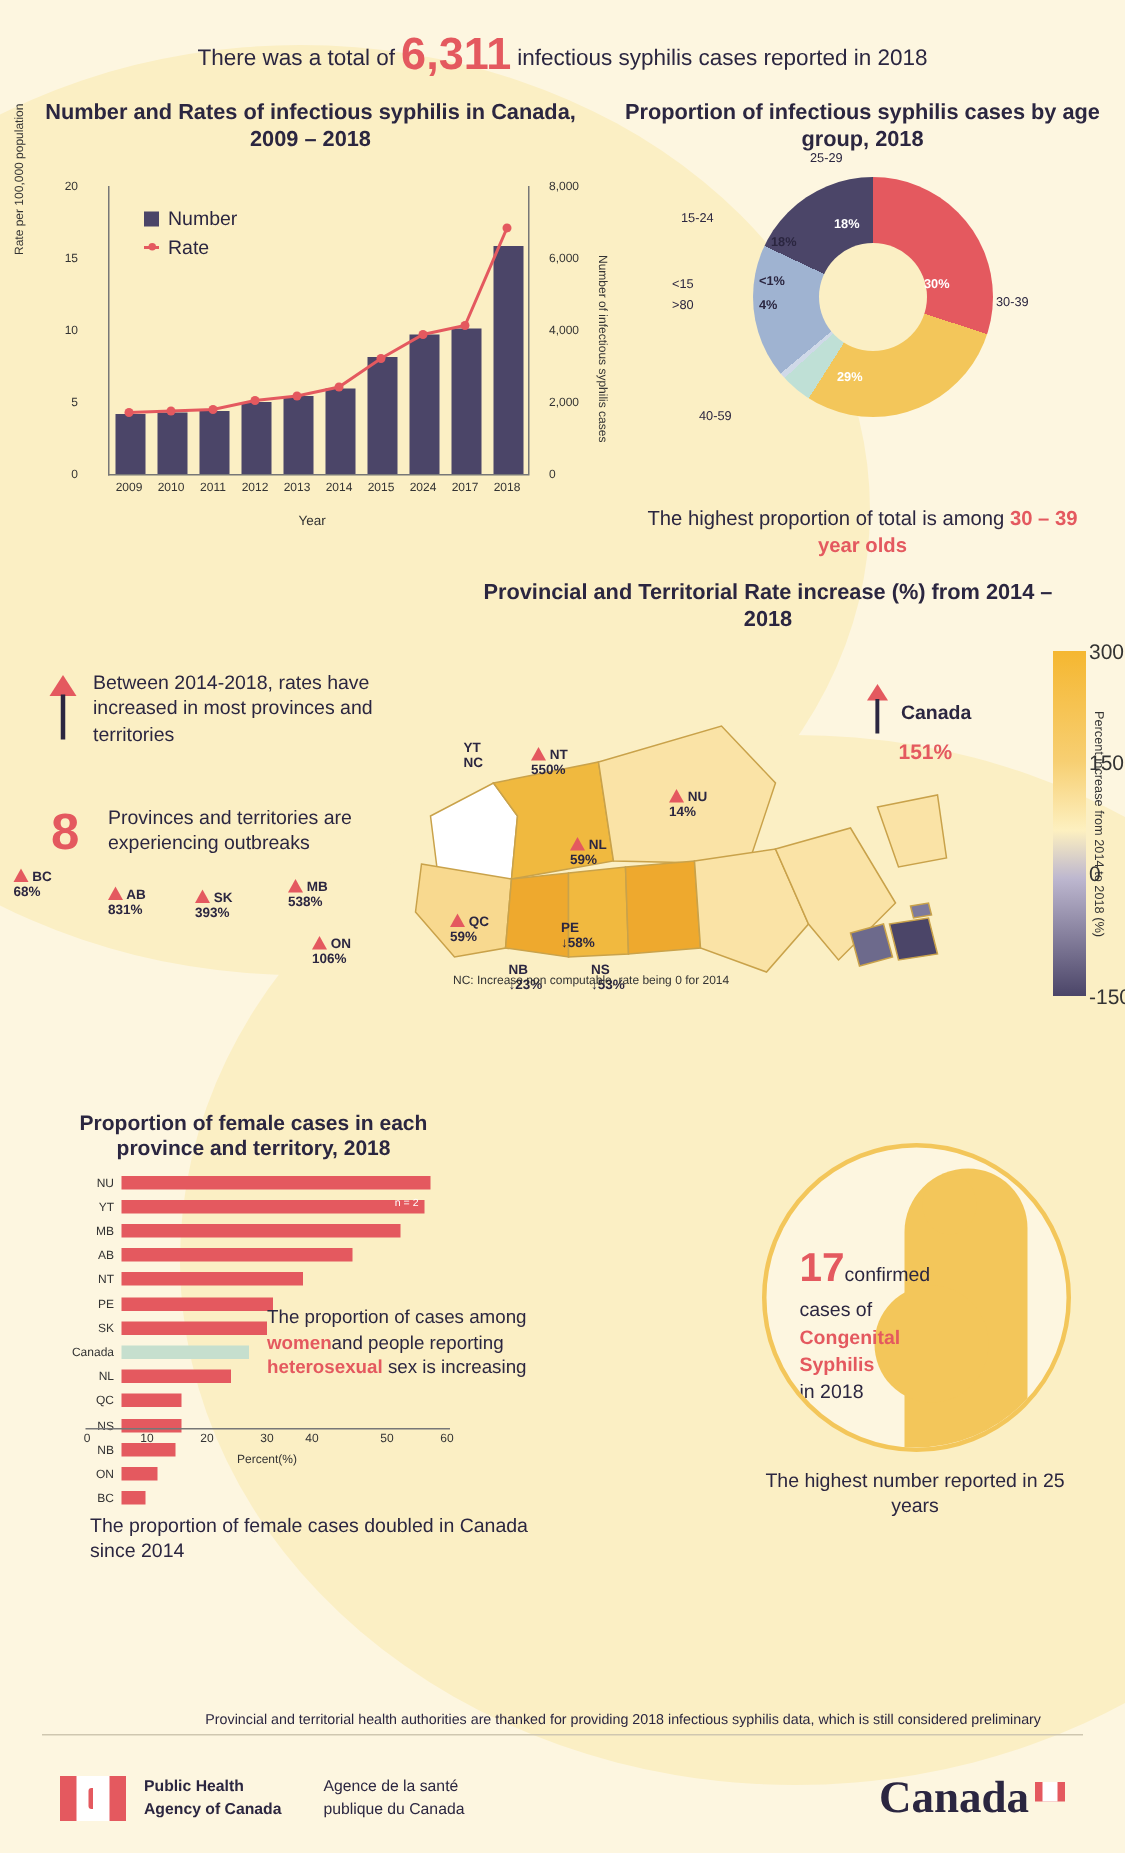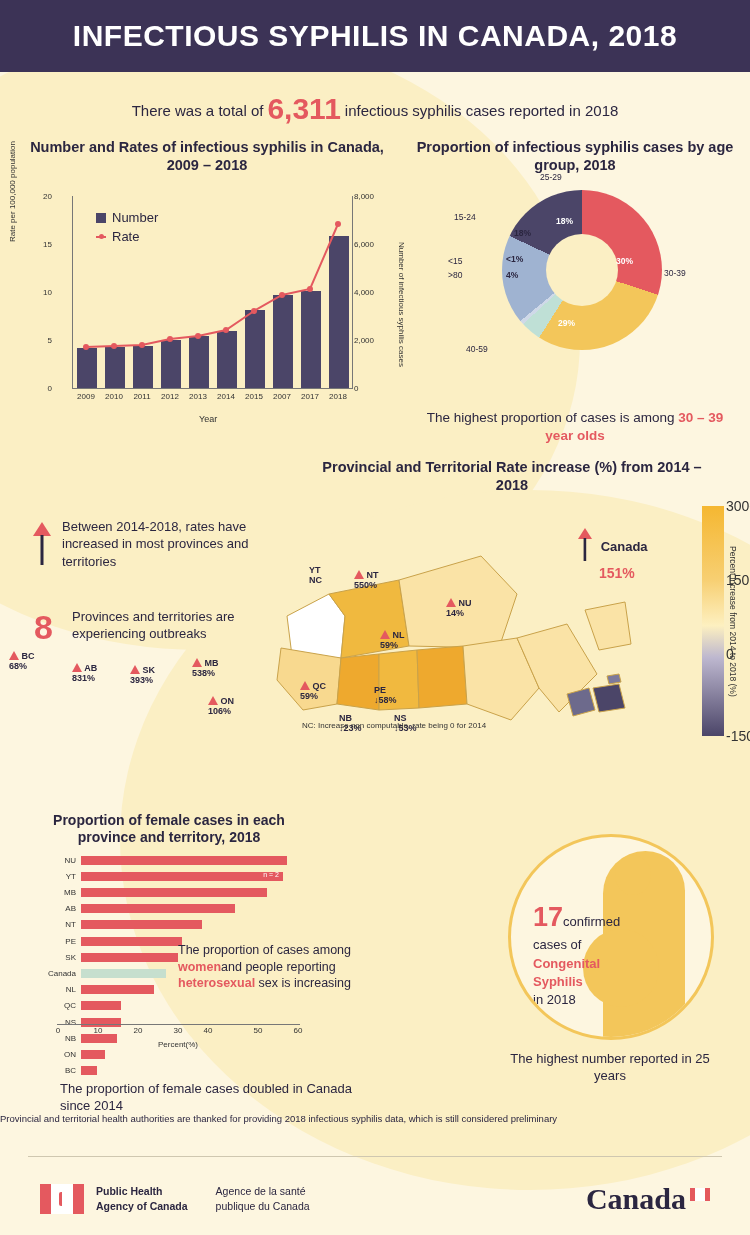--- a/index.html
+++ b/index.html
@@ -56,21 +56,21 @@
   .col-right{width:350px;box-sizing:border-box;}
 
   
   .chart1{position:relative;width:380px;height:250px;margin-top:8px;}
   .c1-plot{position:absolute;left:58px;top:14px;width:280px;height:192px;border-left:1px solid #777;border-bottom:1px solid #777;}
   .c1-axis-right{position:absolute;left:338px;top:14px;height:192px;border-left:1px solid #777;}
   .c1-bars{position:absolute;left:0;bottom:0;width:280px;height:192px;display:flex;align-items:flex-end;justify-content:space-around;}
   .c1-bar{width:20px;background:#4b4568;}
   .c1-line{position:absolute;left:58px;top:14px;width:280px;height:192px;}
   .ytick{position:absolute;right:342px;font-size:8px;color:#333;transform:translateY(-50%);text-align:right;width:40px;}
-  .ytick-r{position:absolute;left:340px;font-size:8px;color:#333;transform:translateY(-50%);width:40px;}
+  .ytick-r{position:absolute;left:352px;font-size:8px;color:#333;transform:translateY(-50%);width:40px;}
   .xtick{position:absolute;top:210px;font-size:8px;color:#333;transform:translateX(-50%) rotate(0deg);}
   .ylab-left{position:absolute;left:-6px;top:60px;font-size:8px;color:#333;transform:rotate(-90deg);transform-origin:left top;white-space:nowrap;}
   .ylab-right{position:absolute;left:392px;top:60px;font-size:8px;color:#333;transform:rotate(90deg);transform-origin:left top;white-space:nowrap;}
   .xlab{position:absolute;left:185px;top:232px;font-size:9px;color:#333;}
   .legend1{position:absolute;left:82px;top:28px;font-size:13px;}
   .legend1 .li{display:flex;align-items:center;margin-bottom:4px;}
   .legend1 .sw{width:10px;height:10px;background:#4b4568;margin-right:6px;}
   .legend1 .swl{width:10px;height:2px;background:#e4595f;margin-right:6px;position:relative;}
   .legend1 .swl:after{content:"";position:absolute;left:3px;top:-2px;width:5px;height:5px;border-radius:50%;background:#e4595f;}
 
@@ -135,21 +135,21 @@
   .preg-body{position:absolute;left:92px;top:14px;width:82px;height:186px;background:#f3c65a;border-radius:45px 42px 0 0;}
   .preg-belly{position:absolute;left:72px;top:92px;width:76px;height:78px;border-radius:50%;background:#f3c65a;}
   .preg-head{position:absolute;left:104px;top:18px;width:36px;height:40px;border-radius:50%;background:#f3c65a;}
   .preg-txt{position:absolute;left:22px;top:62px;width:120px;font-size:13px;line-height:1.4;}
   .preg-txt .n17{color:#e4595f;font-size:27px;font-weight:bold;}
   .preg-txt b{color:#e4595f;}
   .preg-note{position:absolute;left:505px;top:238px;width:210px;text-align:center;font-size:13px;line-height:1.35;}
 
   
   .disclaimer{
-    position:absolute;left:0;top:1113px;width:694px;text-align:left;font-size:9.5px;color:#2b2640;
+    position:absolute;left:0;top:1141px;width:694px;text-align:right;font-size:9.5px;color:#2b2640;
   }
   .hr{position:absolute;left:28px;top:1156px;width:694px;border-top:1px solid #cfc7b0;}
   .footer{
     position:absolute;left:0;top:1162px;width:750px;height:73px;display:flex;align-items:center;
     padding:0 40px;box-sizing:border-box;
   }
   .flag{width:44px;height:30px;background:#e4595f;position:relative;margin-right:12px;}
   .flag:before,.flag:after{content:"";position:absolute;top:0;width:11px;height:30px;background:#fff;}
   .flag:before{left:11px;} .flag:after{right:11px;}
   .flag span{position:absolute;left:19px;top:8px;width:8px;height:14px;background:#e4595f;border-radius:2px;}
@@ -160,23 +160,20 @@
   .canada-word .mini-flag:before,.canada-word .mini-flag:after{content:"";position:absolute;top:0;width:5px;height:13px;background:#fff;}
   .canada-word .mini-flag:before{left:5px;} .canada-word .mini-flag:after{right:5px;}
 </style>
 </head>
 <body>
 
 <div class="bg-swirl"></div>
 
 <div class="layer">
 
-  <div class="header">
-    <h1>INFECTIOUS SYPHILIS IN CANADA, 2018</h1>
-  </div>
 
   <div class="intro">
     <span>There was a total of</span><span class="big">6,311</span><span>infectious syphilis cases reported in 2018</span>
   </div>
 
   <div class="row-top">
 
     <div class="col-left">
       <div class="sect-title">Number and Rates of infectious syphilis in Canada, 2009 – 2018</div>
 
@@ -239,21 +236,21 @@
             </div>
         </div>
 
         <div class="xtick" style="left:72px">2009</div>
         <div class="xtick" style="left:100px">2010</div>
         <div class="xtick" style="left:128px">2011</div>
         <div class="xtick" style="left:156px">2012</div>
         <div class="xtick" style="left:184px">2013</div>
         <div class="xtick" style="left:212px">2014</div>
         <div class="xtick" style="left:240px">2015</div>
-        <div class="xtick" style="left:268px">2007</div>
+        <div class="xtick" style="left:268px">2024</div>
         <div class="xtick" style="left:296px">2017</div>
         <div class="xtick" style="left:324px">2018</div>
 
         <div class="xlab">Year</div>
       </div>
     </div>
 
     <div class="col-right">
       <div class="sect-title">Proportion of infectious syphilis cases by age group, 2018</div>
 
@@ -273,21 +270,21 @@
         <div class="dval" style="left:96px;top:86px">4%</div>
 
         <div class="dlab" style="left:38px;top:72px">&lt;15</div>
         <div class="dval" style="left:96px;top:70px">&lt;1%</div>
 
         <div class="dlab" style="left:44px;top:28px">15-24</div>
         <div class="dval" style="left:104px;top:44px">18%</div>
       </div>
 
       <div class="donut-note">
-        <span>The highest proportion of cases is among</span>
+        <span>The highest proportion of total is among</span>
         <b>30 – 39 year olds</b>
       </div>
     </div>
   </div>
 
   <div class="map-sect">
     <div class="map-title">Provincial and Territorial Rate increase (%) from 2014 – 2018</div>
 
     <div class="note-side">
       <span class="ar">

